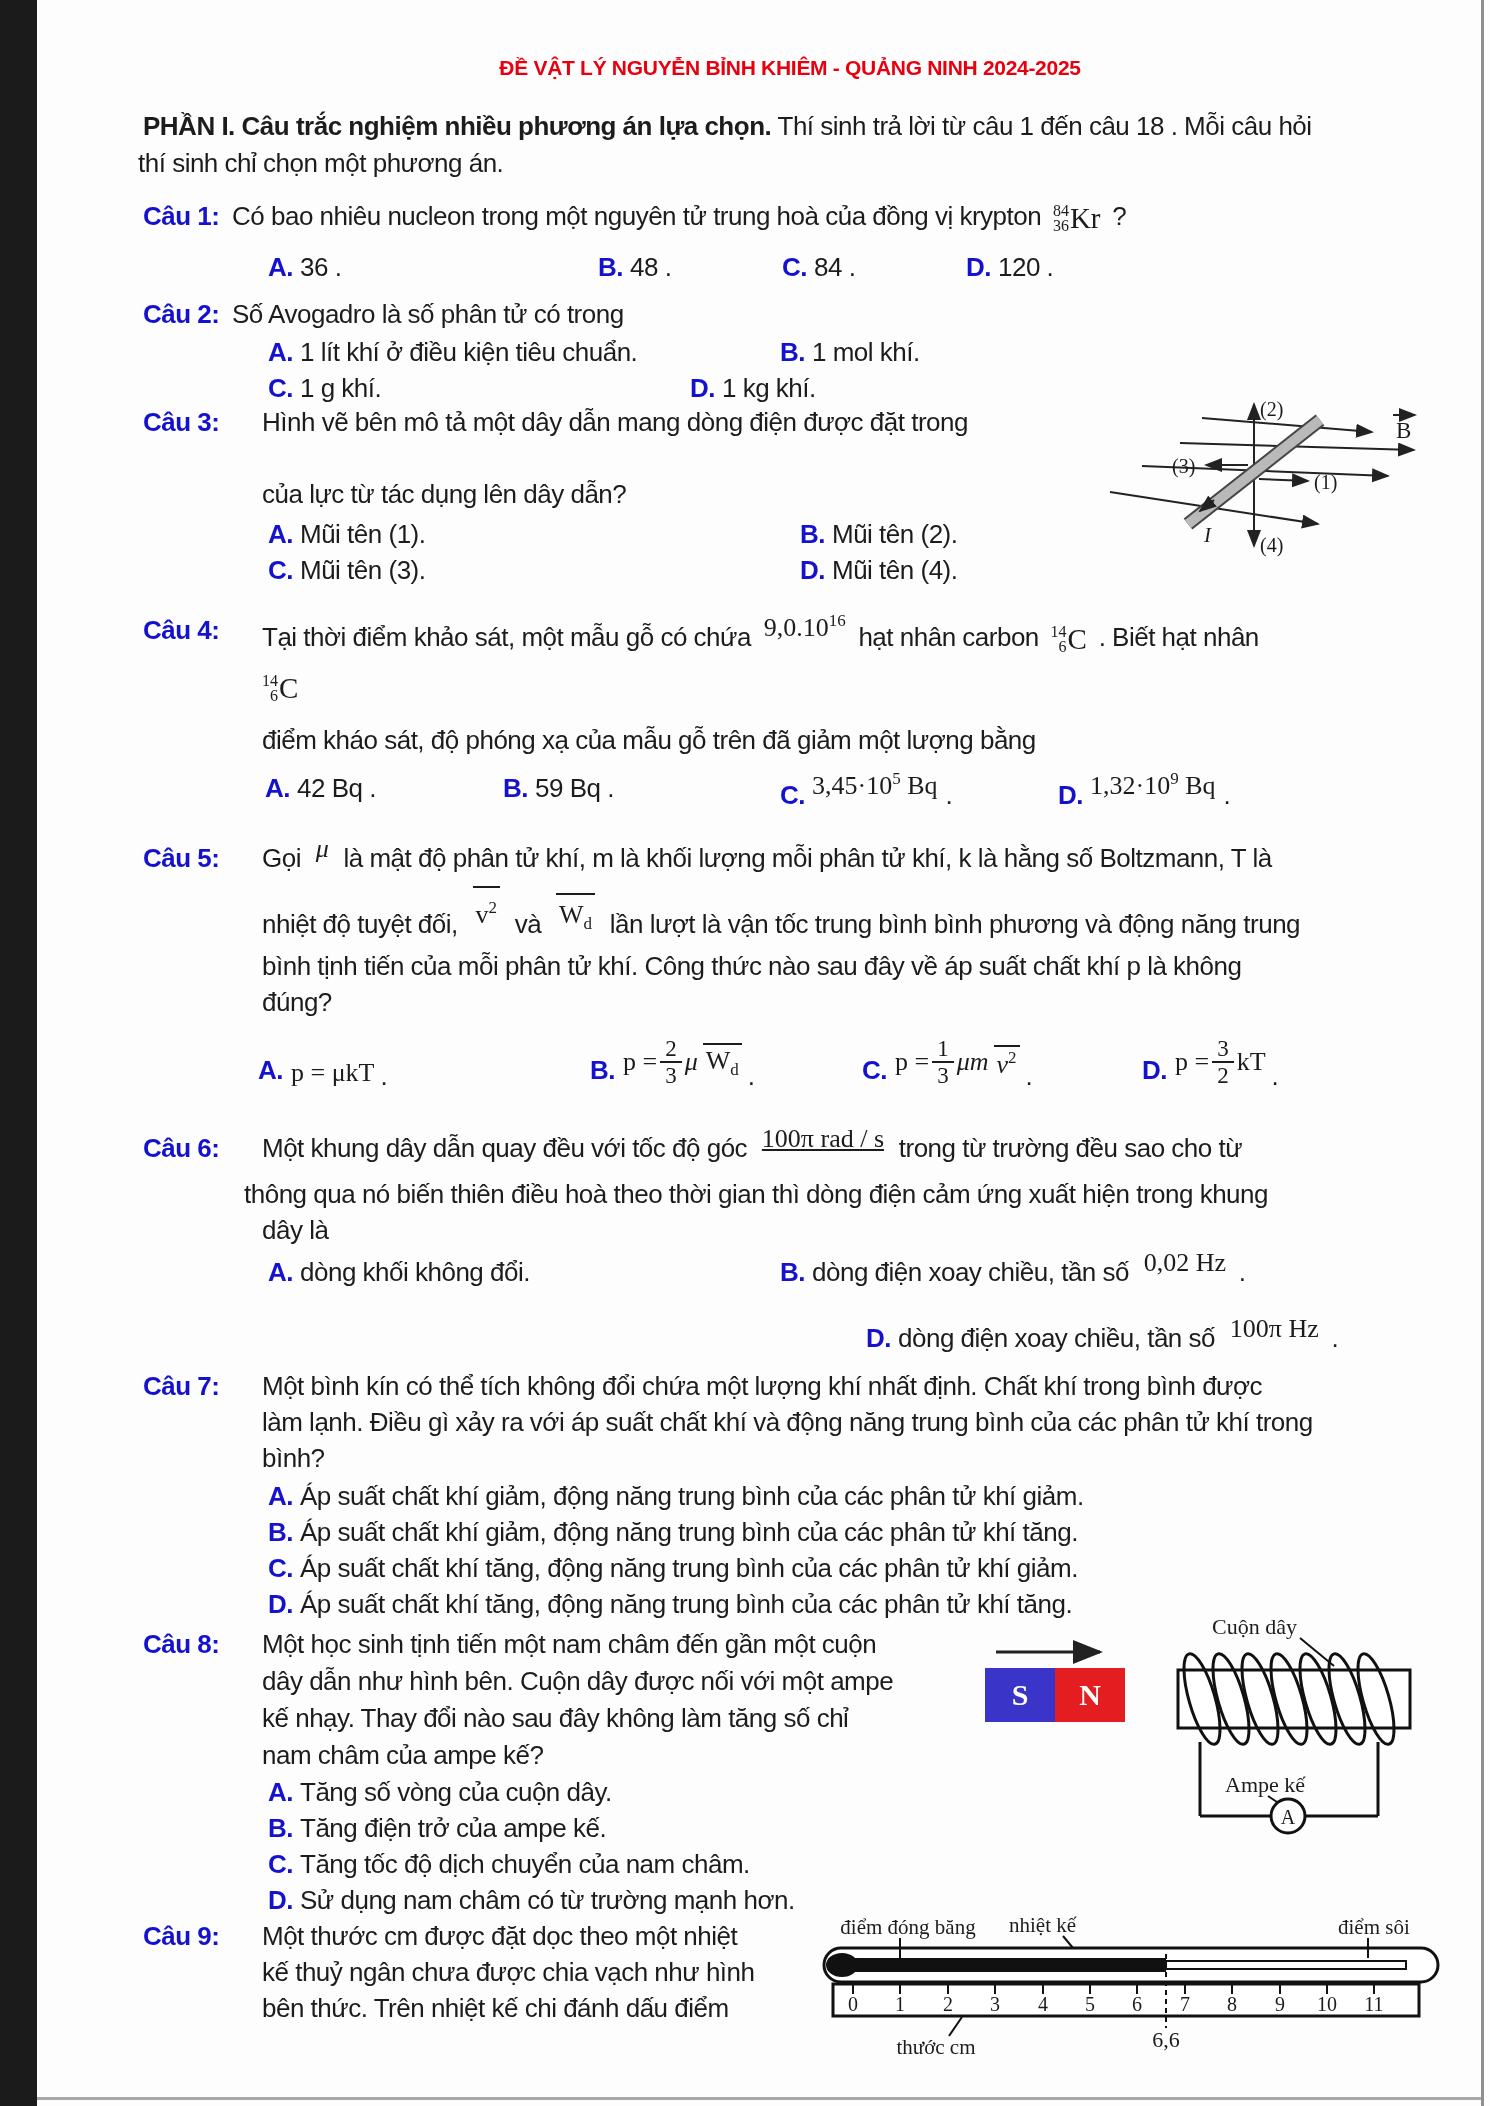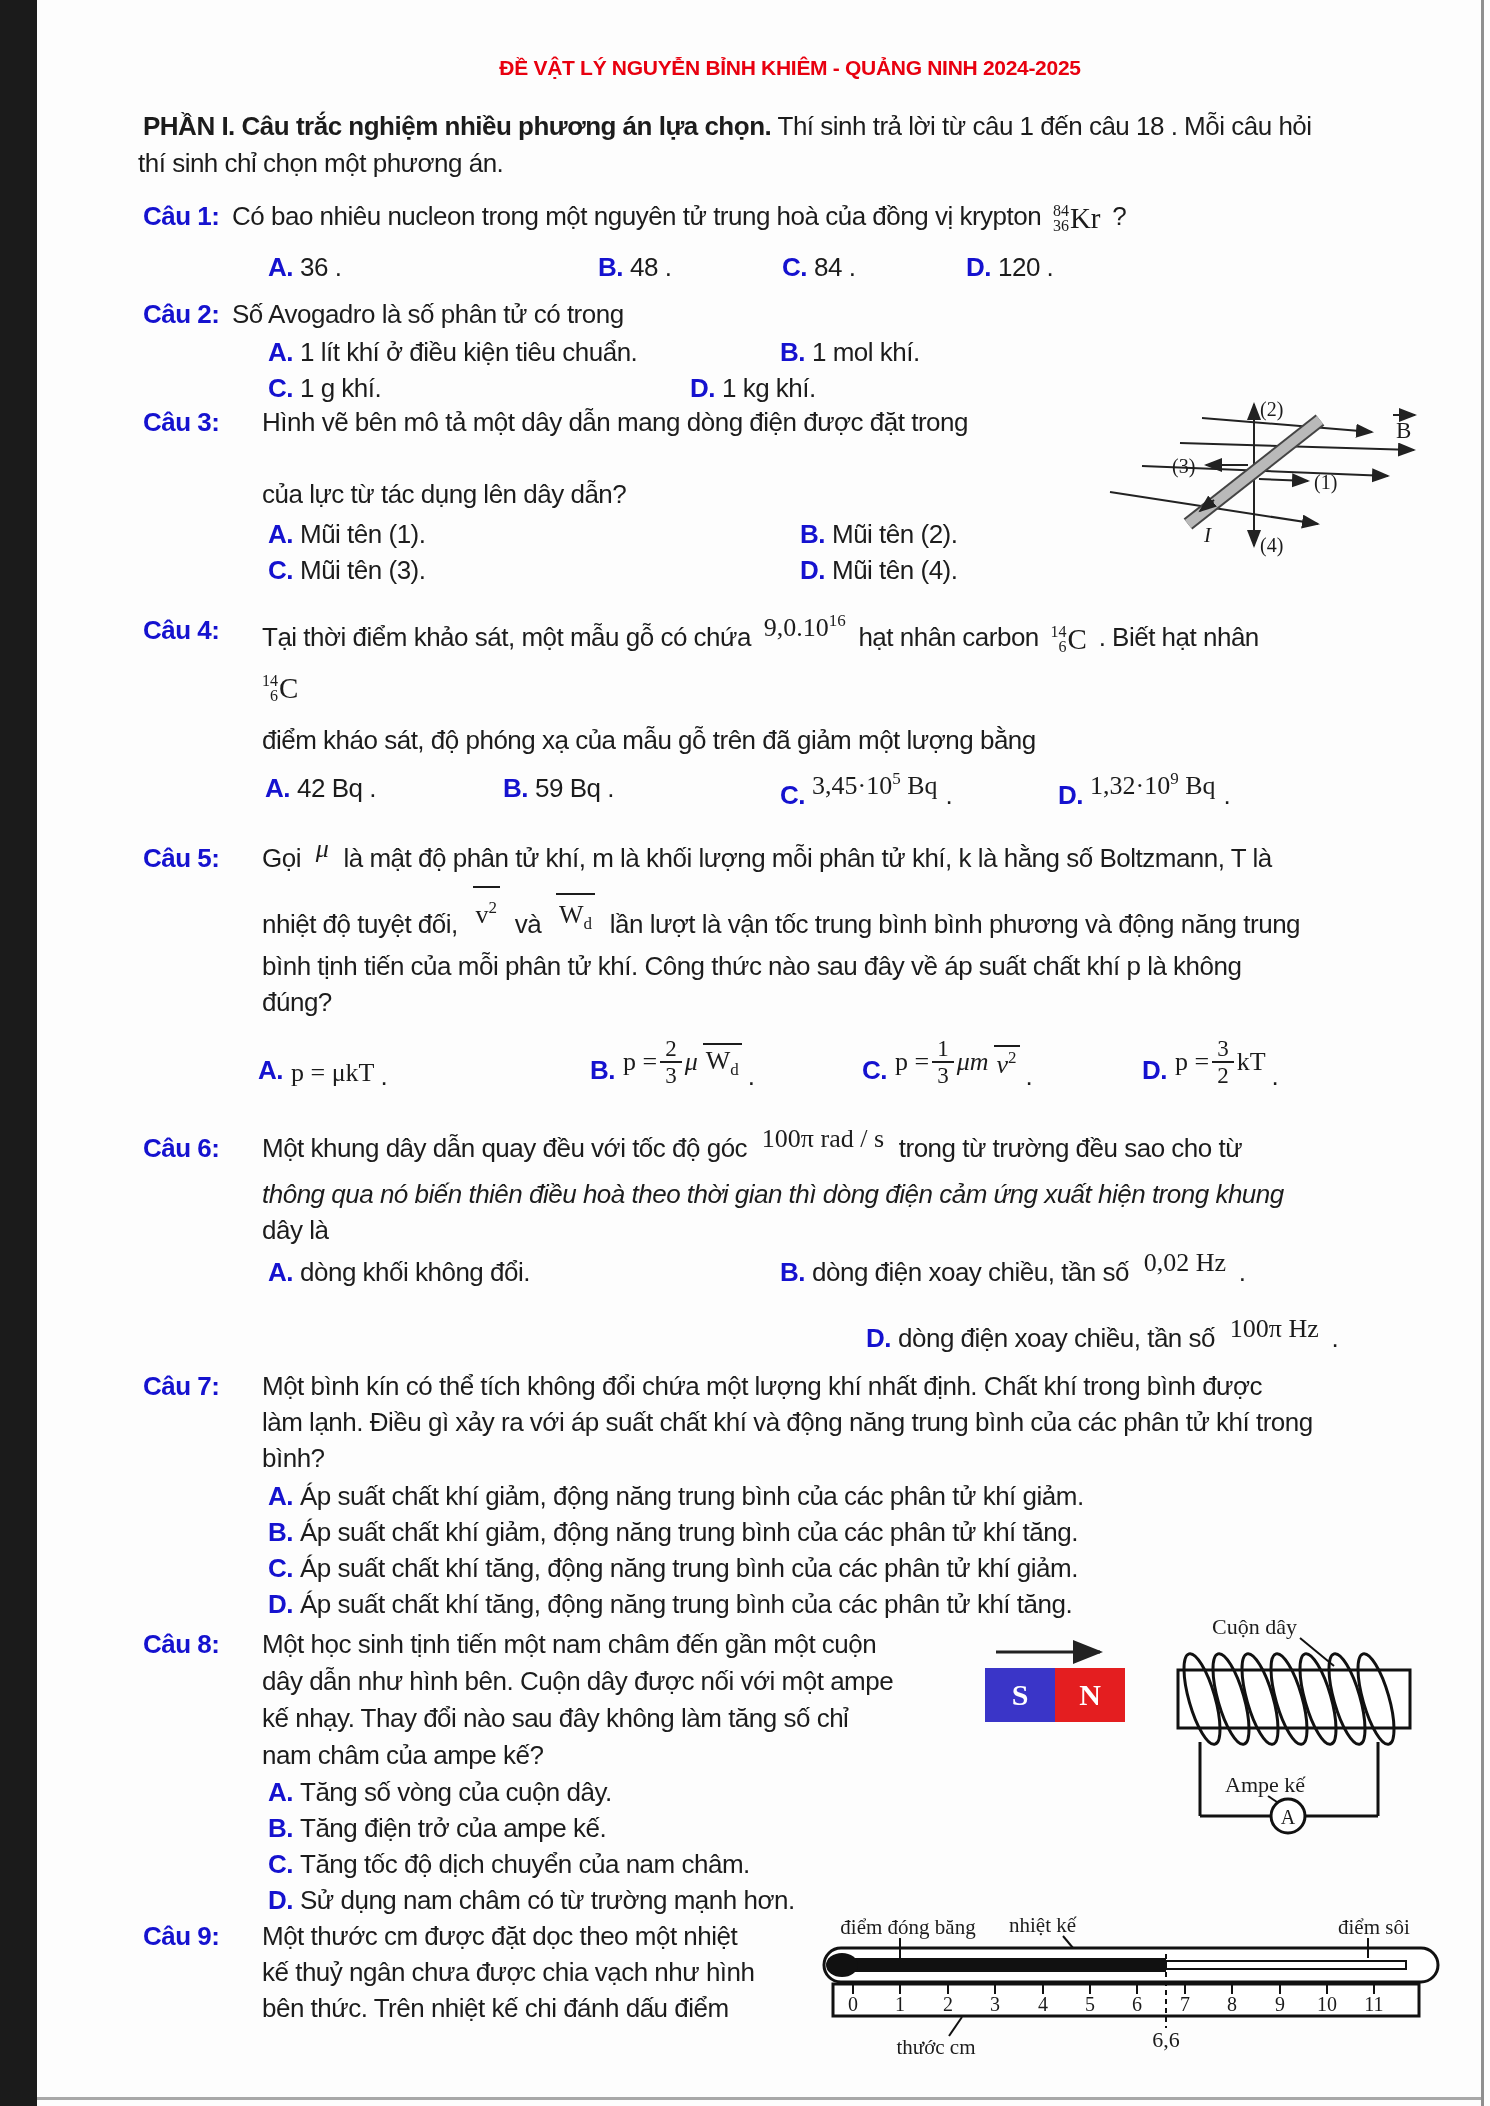--- a/index.html
+++ b/index.html
@@ -211,24 +211,24 @@
         <span class="num">3</span>
         <span>2</span>
       </span>
     <span class="sf">kT</span>
     <span class="dot">.</span>
   </div>
 
   <div class="line ql" style="left:143px;top:1130px;">Câu 6:</div>
   <div class="line" style="left:262px;top:1130px;">
     <span>Một khung dây dẫn quay đều với tốc độ góc</span>
-    <span class="sf raise" style="margin:0 8px;">100π rad / s</span>
+    <span class="sf raise" style="margin:0 8px;text-decoration:underline;">100π rad / s</span>
     <span>trong từ trường đều sao cho từ</span>
   </div>
-  <div class="line" style="left:262px;top:1176px;font-style:italic;">thông qua nó biến thiên điều hoà theo thời gian thì dòng điện cảm ứng xuất hiện trong khung</div>
+  <div class="line" style="left:244px;top:1176px;">thông qua nó biến thiên điều hoà theo thời gian thì dòng điện cảm ứng xuất hiện trong khung</div>
   <div class="line" style="left:262px;top:1212px;">dây là</div>
   <div class="opt" style="left:268px;top:1254px;"><span class="ql">A.</span><span>dòng khối không đổi.</span></div>
   <div class="opt" style="left:780px;top:1254px;">
     <span class="ql">B.</span><span>dòng điện xoay chiều, tần số</span>
     <span class="sf raise" style="margin-left:8px;">0,02 Hz</span>
     <span style="margin-left:6px;">.</span>
   </div>
   <div class="opt" style="left:866px;top:1320px;">
     <span class="ql">D.</span><span>dòng điện xoay chiều, tần số</span>
     <span class="sf raise" style="margin-left:8px;">100π Hz</span>

